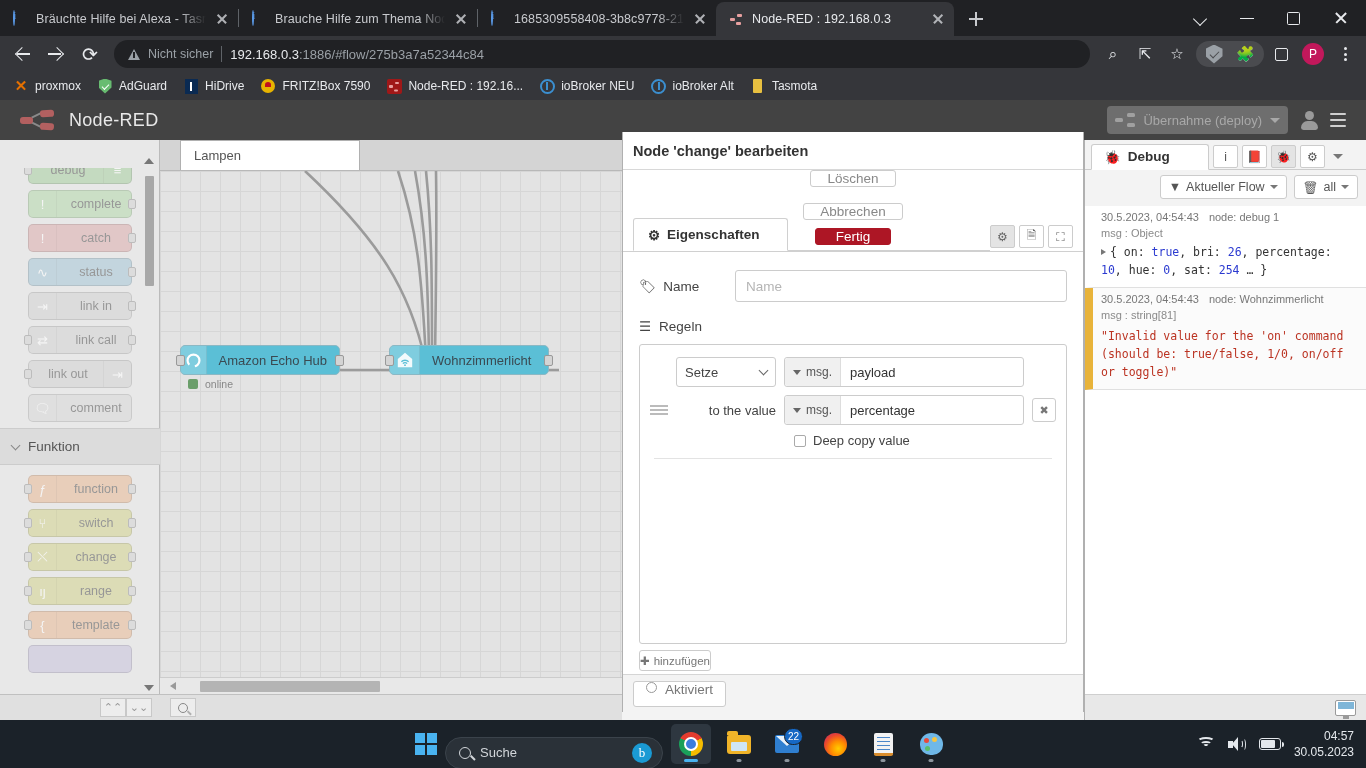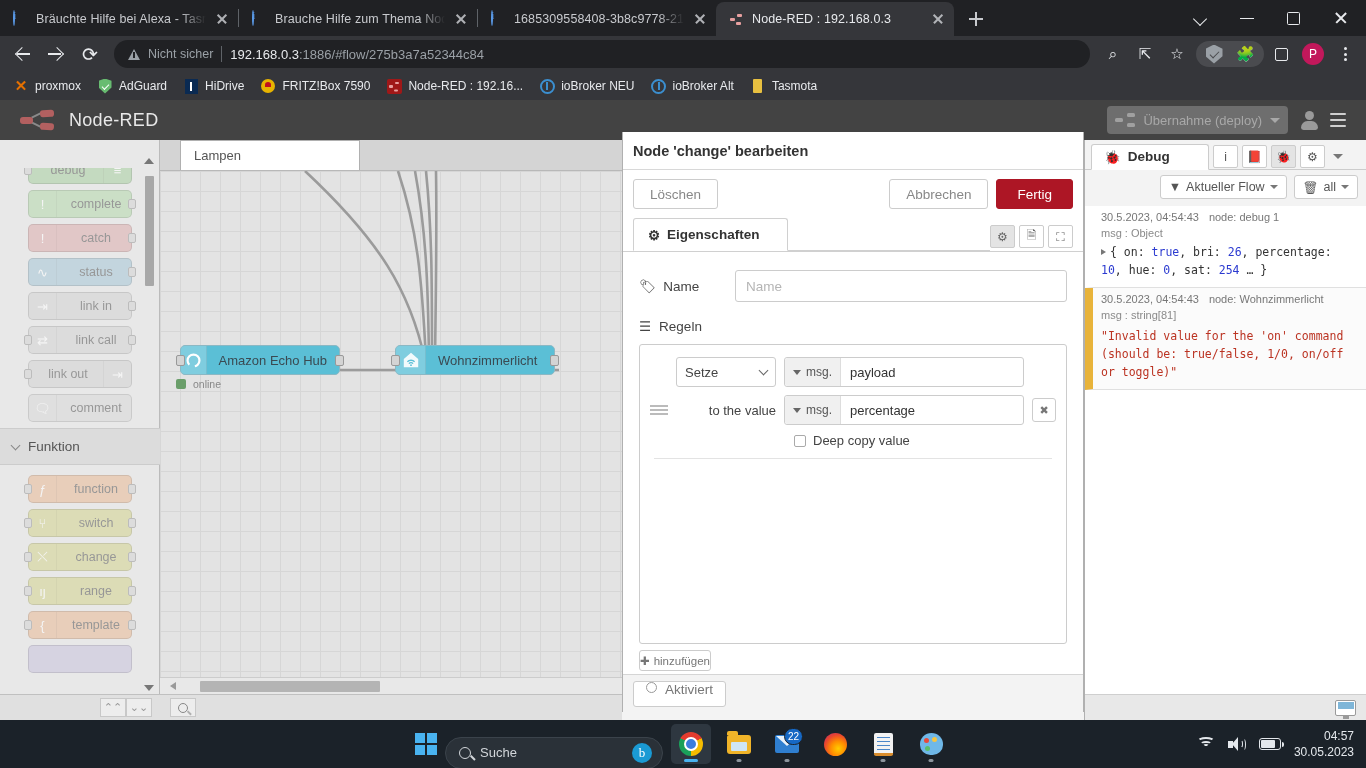--- a/index.html
+++ b/index.html
@@ -301,21 +301,21 @@
 
   
   .edit-dialog{
     position:absolute;left:622px;top:32px;width:462px;height:580px;background:#fff;
     border-left:1px solid #b0b0b0;border-right:1px solid #b0b0b0;
   }
   .ed-title{
     height:38px;display:flex;align-items:center;padding-left:10px;
     font-size:14.5px;font-weight:bold;color:#333;border-bottom:1px solid #d8d8d8;
   }
-  .ed-toolbar{height:48px;display:flex;align-items:center;padding:0 10px;gap:8px;}
+  .ed-toolbar{height:48px;display:flex;align-items:center;padding:0 10px;gap:8px;flex-direction:column;}
   .ed-btn{
     height:30px;padding:0 16px;border:1px solid #ccc;background:#fff;border-radius:3px;
     font-size:13.5px;color:#888;display:flex;align-items:center;
   }
   .ed-btn.primary{background:#ad1625;border-color:#ad1625;color:#fff;padding:0 20px;}
   .ed-spacer{flex:1;}
   .ed-tabs{
     height:34px;display:flex;align-items:flex-end;border-bottom:1px solid #d0d0d0;padding:0 10px;
     position:relative;
   }
@@ -754,25 +754,25 @@
       <div class="fnode" style="left:20px;top:174px;width:160px;">
         <span class="fport in"></span>
         <span class="ficon">
           <svg width="17" height="17" viewBox="0 0 20 20">
               <circle cx="10" cy="10" r="7" fill="none" stroke="#fff" stroke-width="2.6" stroke-dasharray="36 8" transform="rotate(135 10 10)"></circle>
             </svg>
         </span>
         <span class="flbl">Amazon Echo Hub</span>
         <span class="fport out"></span>
       </div>
-      <div class="status-lbl" style="left:16px;top:207px">
+      <div class="status-lbl" style="left:28px;top:207px">
         <span class="status-dot"></span>
         <span>online</span>
       </div>
-      <div class="fnode" style="left:235px;top:174px;width:160px;">
+      <div class="fnode" style="left:229px;top:174px;width:160px;">
         <span class="fport in"></span>
         <span class="ficon">
           <svg width="18" height="18" viewBox="0 0 20 20">
             <path d="M10 2 L18 9 L18 18 L2 18 L2 9 Z" fill="#fff" opacity="0.9"></path>
             <path d="M6 12 a5.5 5.5 0 0 1 8 0" fill="none" stroke="#5bbfd6" stroke-width="1.5"></path>
             <path d="M7.7 14 a3 3 0 0 1 4.6 0" fill="none" stroke="#5bbfd6" stroke-width="1.5"></path>
             <circle cx="10" cy="15.8" r="1" fill="#5bbfd6"></circle>
           </svg>
         </span>
         <span class="flbl">Wohnzimmerlicht</span>

